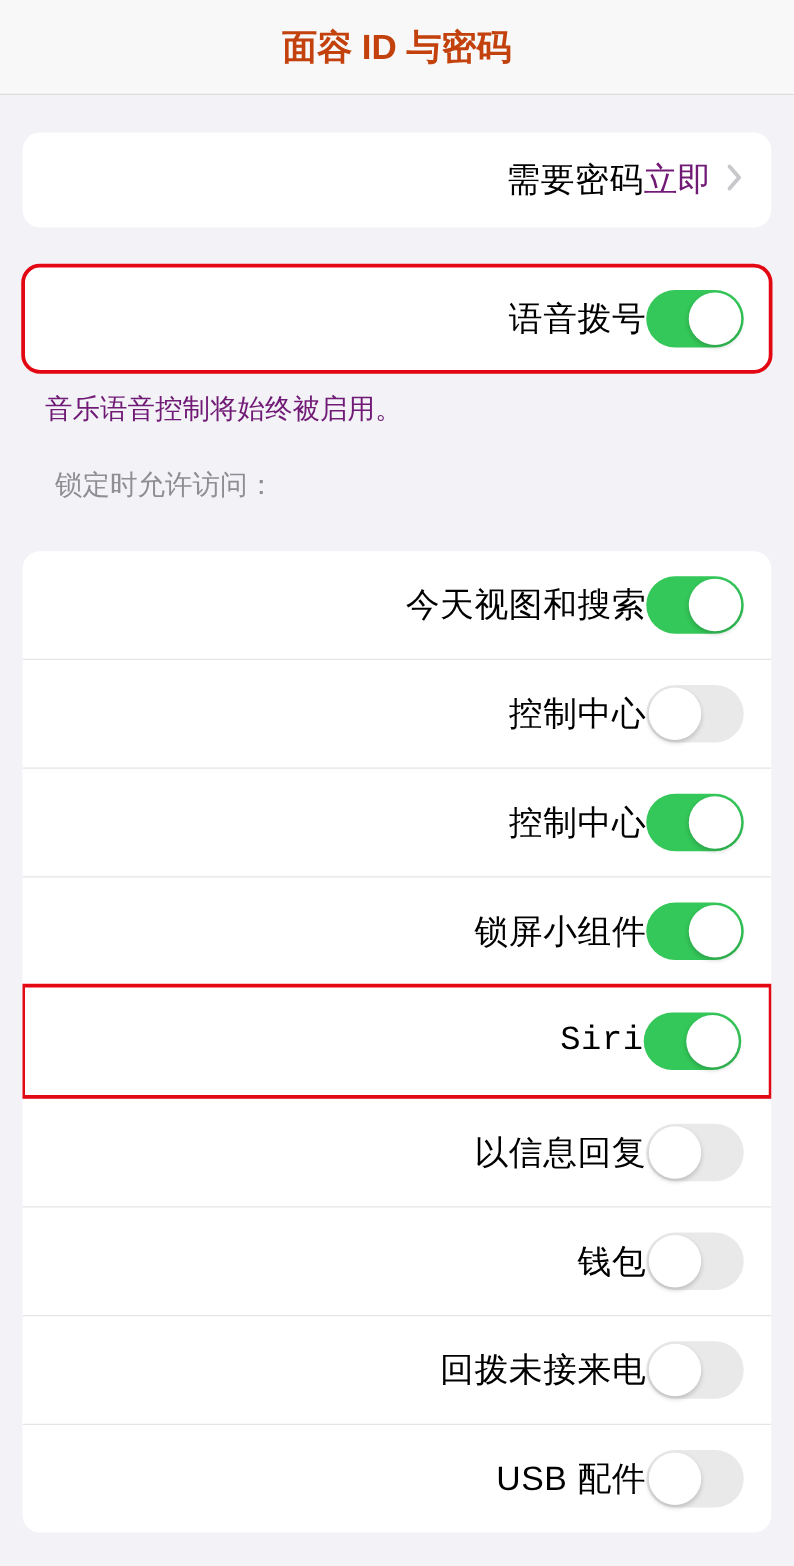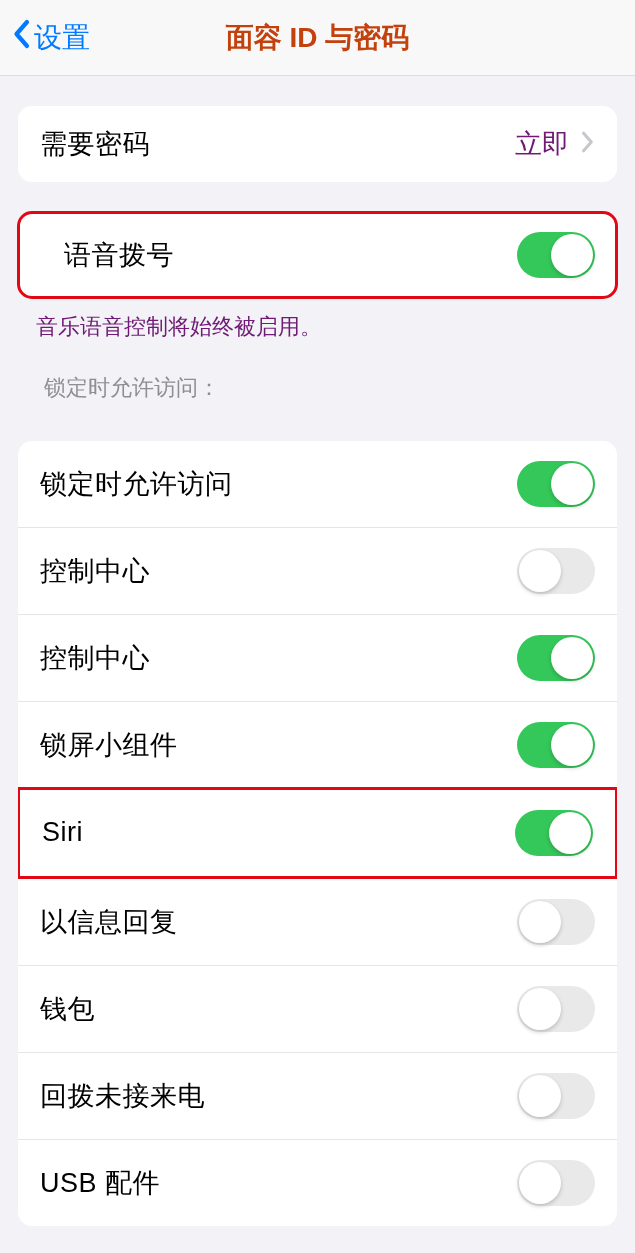--- a/index.html
+++ b/index.html
@@ -51,21 +51,21 @@
       overflow: hidden;
     }
     .highlighted {
       outline: 3px solid #e30613;
       outline-offset: -2px;
       padding-left: 24px;
     }
     .row {
       display: flex;
       align-items: center;
-      justify-content: space-between;
+      justify-content: flex-end;
       padding: 20px 22px;
       min-height: 76px;
     }
     .row + .row {
       border-top: 1px solid #e5e5e7;
     }
     .row-label {
       font-size: 27px;
       color: #000;
       letter-spacing: 0.5px;
@@ -118,34 +118,27 @@
       right: 2px;
     }
     .toggle.off .toggle-knob {
       left: 2px;
     }
     .row.highlighted-row {
       border: 3px solid #e30613;
       margin: -1px;
       position: relative;
       z-index: 1;
+      font-family: Liberation Mono, monospace;
     }
   </style>
 </head>
 <body>
 
 <div class="header">
-  <div class="back-button">
-    <span class="back-icon">
-      <svg width="18" height="30" viewBox="0 0 12 20" fill="none">
-          <path d="M10 2L3 10L10 18" stroke="#007aff" stroke-width="2.8" stroke-linecap="round" stroke-linejoin="round"></path>
-        </svg>
-    </span>
-    <span>设置</span>
-  </div>
   <div class="header-title">面容 ID 与密码</div>
 </div>
 
 <div class="content">
 
   <div class="group">
     <div class="row">
       <span class="row-label">需要密码</span>
       <span class="row-value">
         <span>立即</span>
@@ -165,21 +158,21 @@
         <div class="toggle-knob"></div>
       </div>
     </div>
   </div>
   <div class="footer-text">音乐语音控制将始终被启用。</div>
 
   <div class="section-header">锁定时允许访问：</div>
 
   <div class="group" id="locked-access-group">
       <div class="row">
-        <span class="row-label">锁定时允许访问</span>
+        <span class="row-label">今天视图和搜索</span>
         <div class="toggle on">
           <div class="toggle-knob"></div>
         </div>
       </div>
       <div class="row">
         <span class="row-label">控制中心</span>
         <div class="toggle off">
           <div class="toggle-knob"></div>
         </div>
       </div>

